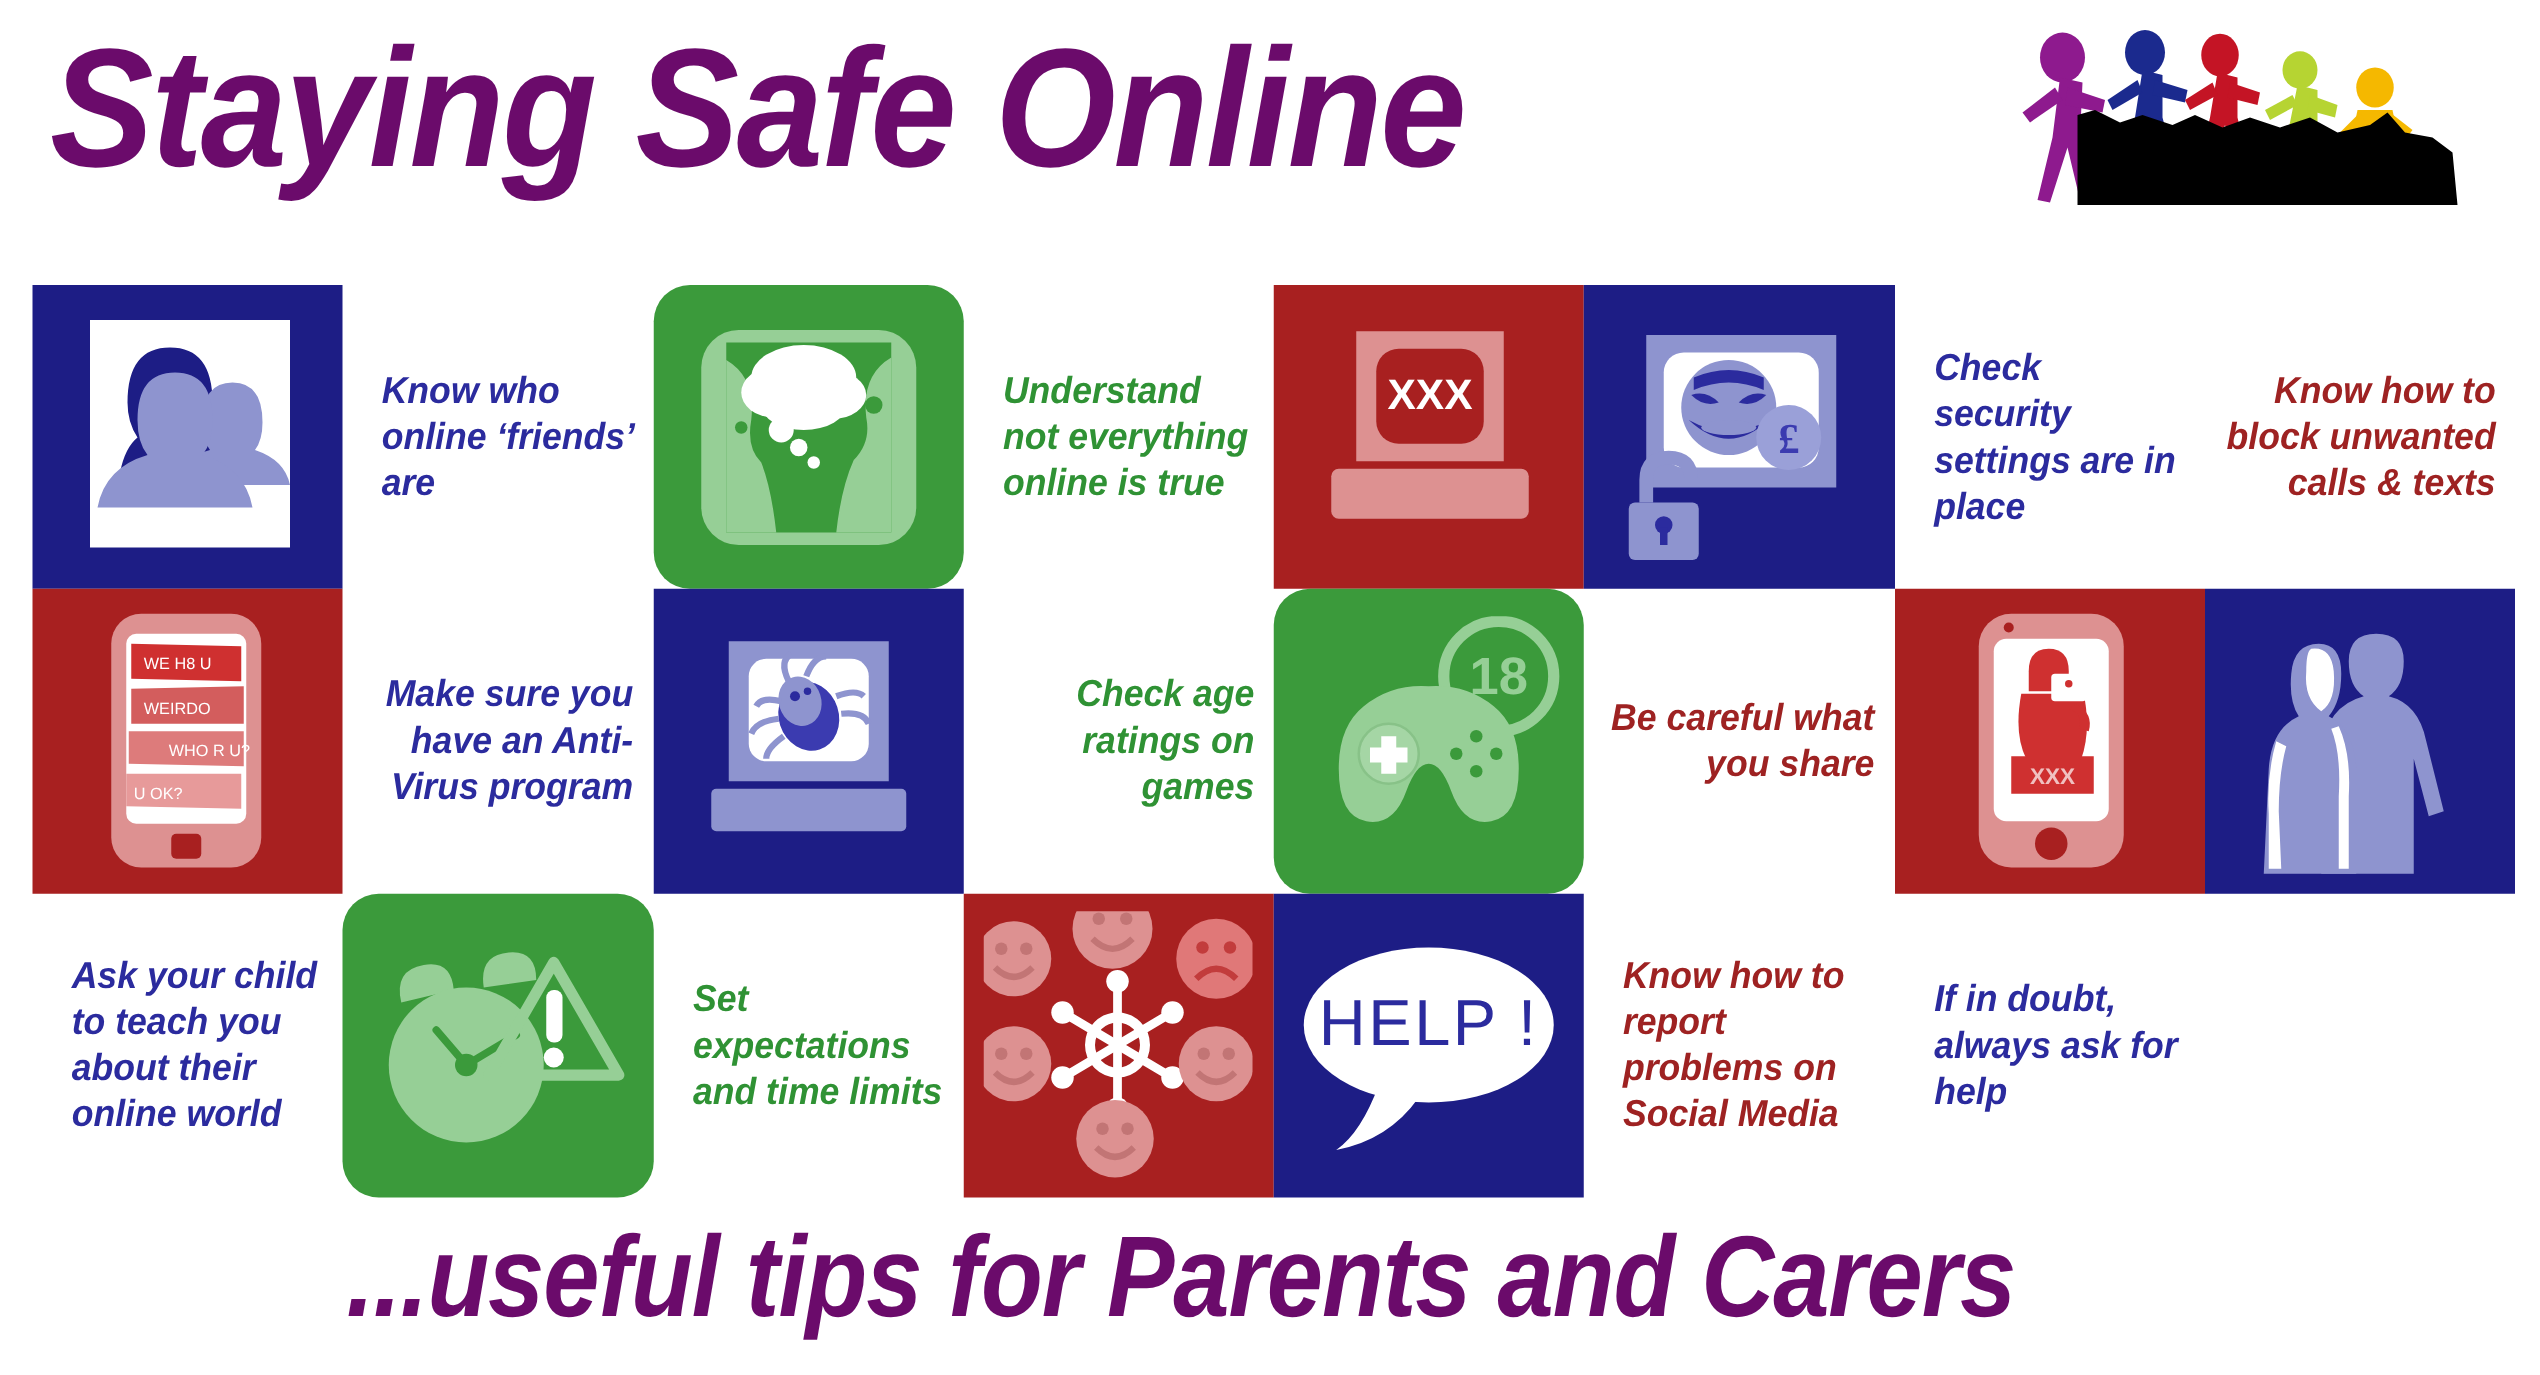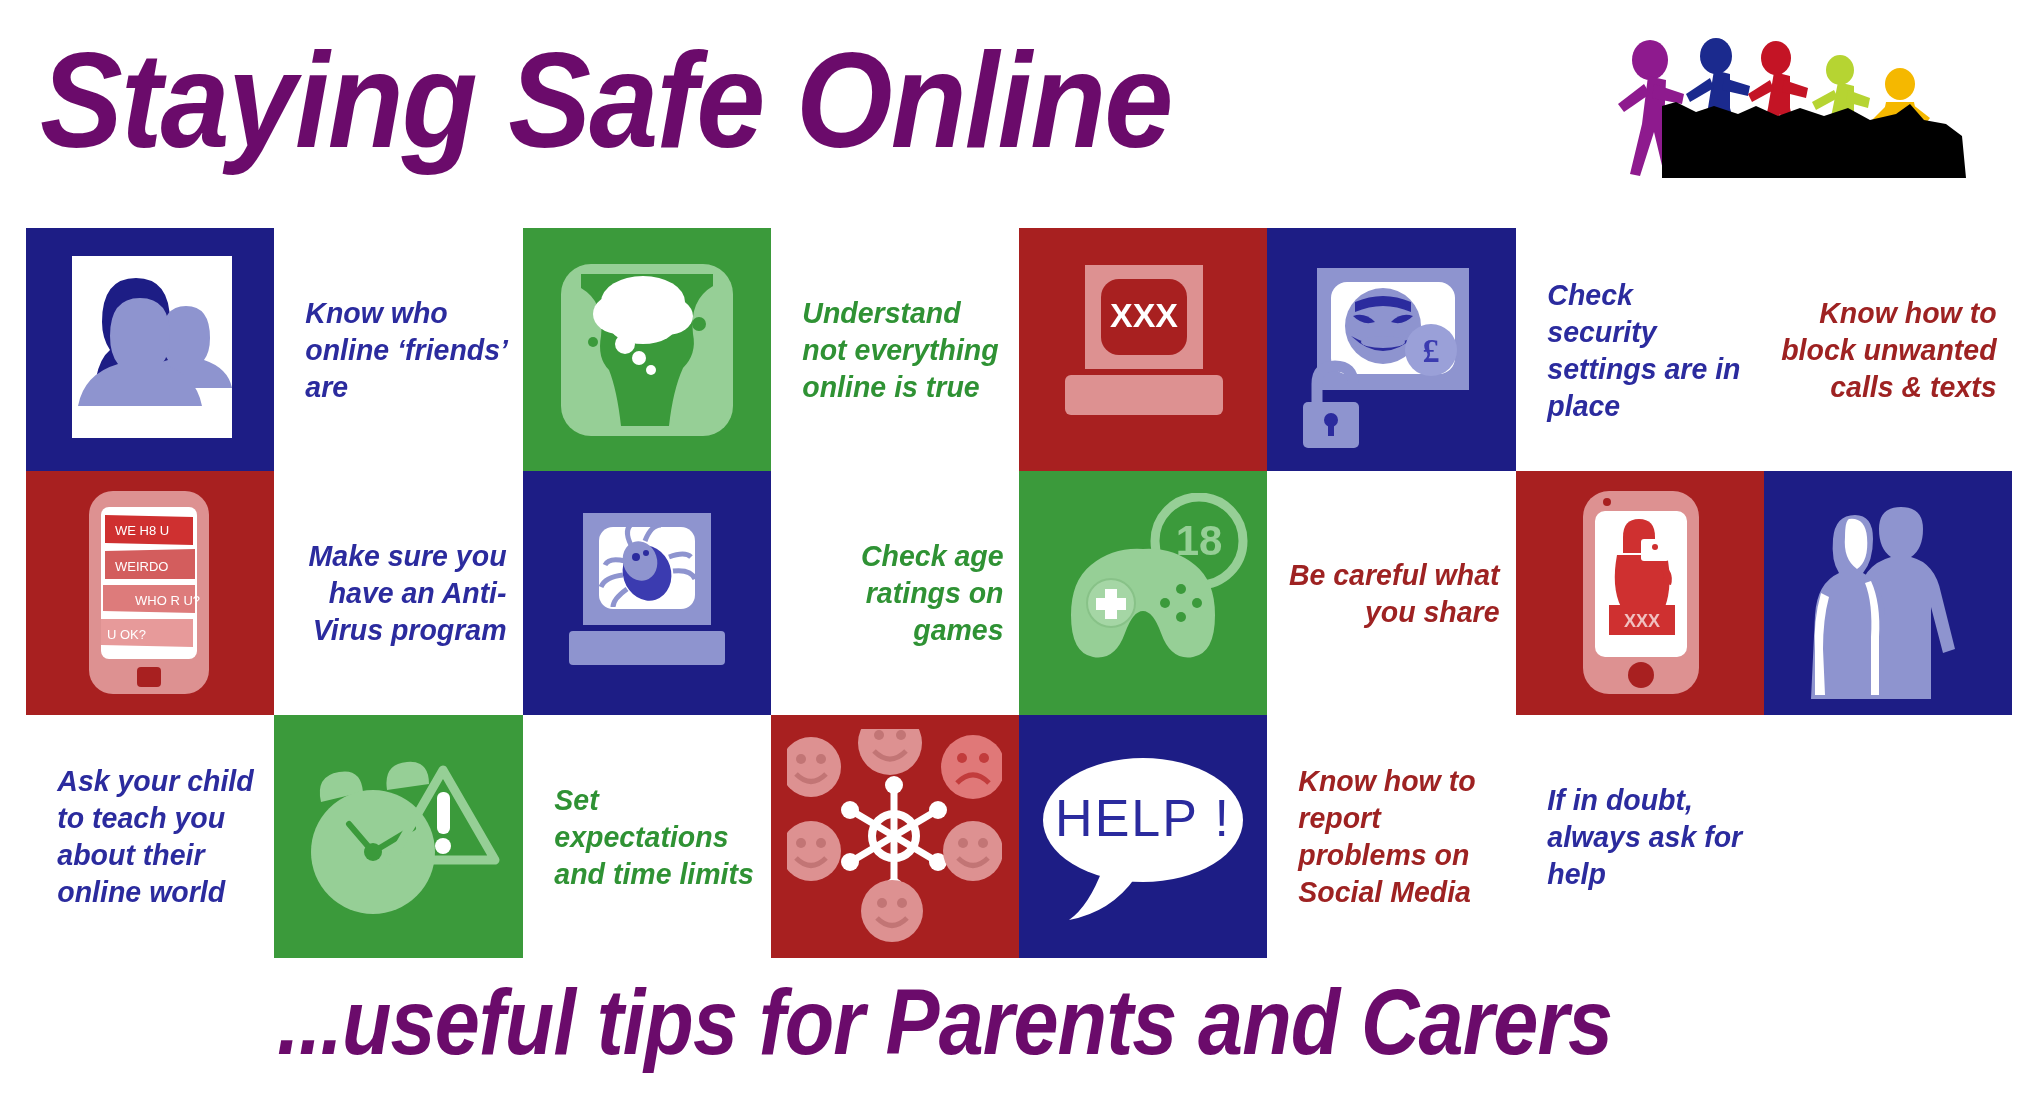--- a/index.html
+++ b/index.html
@@ -1,20 +1,20 @@
 <!DOCTYPE html>
 <html><head>
 <meta charset="utf-8">
 <style>
   html,body{margin:0;padding:0;background:#fff;}
   body{width:2032px;height:1100px;position:relative;overflow:hidden;
        font-family:"Liberation Sans","DejaVu Sans",sans-serif;}
 
   
-  #header{position:absolute;left:0;top:18px;width:1720px;height:225px;text-align:center;}
+  #header{position:absolute;left:0;top:4px;width:1720px;height:225px;text-align:center;}
   #page-title{position:absolute;left:40px;top:8px;
       font-size:135px;line-height:150px;font-style:italic;font-weight:700;
       color:#6b0b6b;letter-spacing:-2px;
       font-family:"Liberation Sans","DejaVu Sans",sans-serif;
       transform:scaleX(.92);transform-origin:left top;white-space:nowrap;}
   #logo{position:absolute;left:1610px;top:10px;width:400px;height:155px;}
   #logo svg{display:block;}
 
   
   #grid{position:absolute;left:26px;top:228px;width:1986px;height:730px;
@@ -25,21 +25,21 @@
   .cell.txt{display:flex;align-items:center;padding:0 10px;}
   .cell.txt.left  {justify-content:center;padding-left:26px;}
   .cell.txt.right {justify-content:flex-end;}
   .tip-text{font-style:italic;font-weight:700;font-size:30px;line-height:37px;
             transform:scaleX(.95);transform-origin:center;}
   .tip-text.ralign{text-align:right;}
   .tip-text.lalign{text-align:left;}
 
   
   .t-blue  {background:#1d1d85;}
-  .t-green {background:#3b9a3b;}
+  .t-green {background:#3b9a3b;border-radius:29px;}
   .t-red   {background:#a82020;text-decoration:underline;}
   .c-blue  {color:#2b2b9e;}
   .c-green {color:#2f9234;}
   .c-red   {color:#9e2222;}
 
   
   #tagline{position:absolute;left:0;top:958px;width:1636px;height:140px;}
   #tagline-text{position:absolute;right:24px;top:6px;
       font-size:92px;line-height:116px;font-style:italic;font-weight:700;
       color:#6b0b6b;letter-spacing:-1px;white-space:nowrap;

